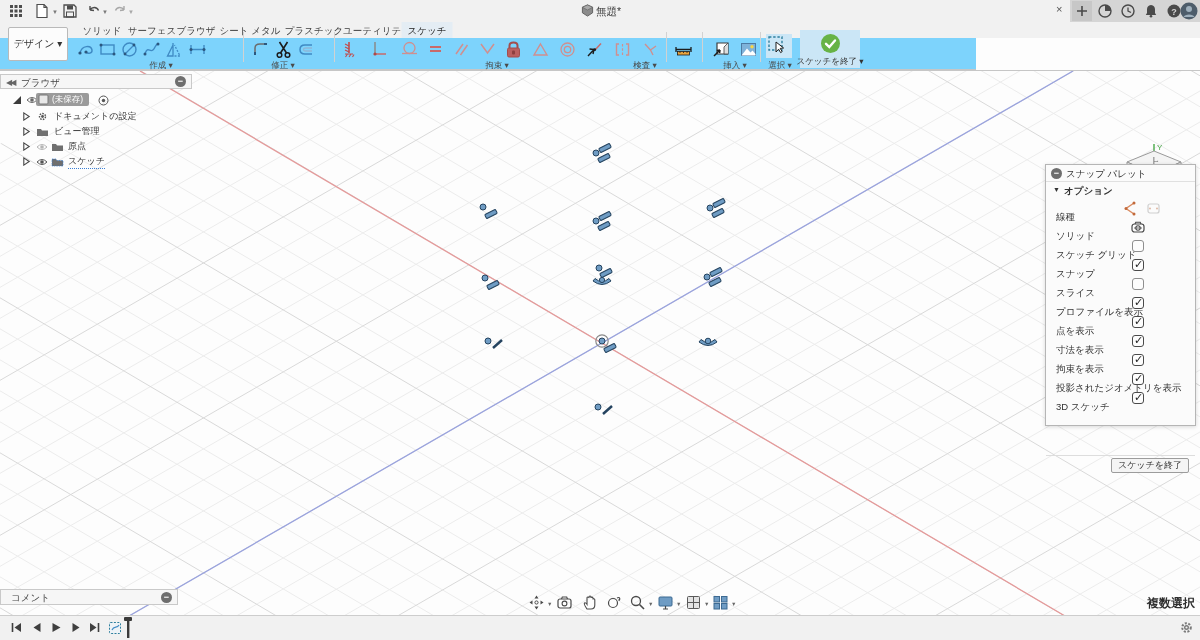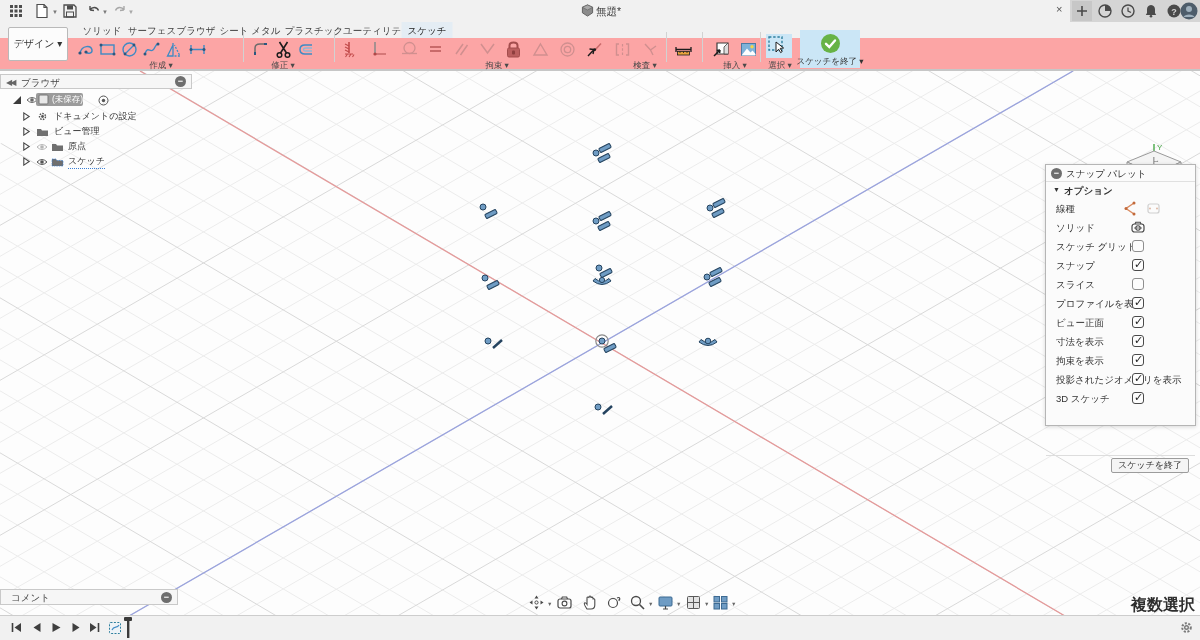--- a/index.html
+++ b/index.html
@@ -17,61 +17,61 @@
   #doc-title { position:absolute; left:596px; top:5px; font-size:10.5px; color:#3c3c3c; }
   .round-ic { position:absolute; top:3px; width:16px; height:16px; color:#4a4a4a; }
 
   
   #tabrow { left:0; top:22px; width:1200px; height:16px; background:#f1f1f1; }
   .rtab { position:absolute; top:2px; transform:translateX(-50%); font-size:9.5px; color:#3d3d3d;
     white-space:nowrap; padding:1px 6px;text-align:right; }
   .rtab.active { background:#e4edf4; border-bottom:2px solid #1f9bd6; color:#1c1c1c; top:0; padding-top:3px; }
 
   
-  #ribbon { left:0; top:38px; width:1200px; height:32px; background:#fca5a5; border-bottom:1px solid #c6c6c6; }
+  #ribbon { left:0; top:38px; width:976px; height:32px; background:#7dd3fc; border-bottom:1px solid #c6c6c6; }
   #design-btn { position:absolute; left:8px; top:-11px; width:60px; height:34px; background:#fcfcfc;
     border:1px solid #b9b9b9; border-radius:2px; font-size:10px; color:#333; text-align:center;
     line-height:32px; }
   .tool { position:absolute; top:0px; width:22px; height:22px; display:flex; align-items:center; justify-content:center; }
   .tool svg { width:19px; height:19px; }
   .group-label { position:absolute; top:22px; transform:translateX(-50%); font-size:8.5px; color:#4a4a4a; white-space:nowrap; }
   .vdiv { position:absolute; top:-6px; width:1px; height:30px; background:#d2d2d2; }
   #finish-tile { position:absolute; left:800px; top:-8px; width:60px; height:38px; background:#cbe6f6; }
   #finish-tile .lbl { position:absolute; left:50%; transform:translateX(-50%); top:26px; font-size:8.5px;
     color:#333; white-space:nowrap; }
   #select-tile { position:absolute; left:766px; top:-4px; width:26px; height:24px; background:#cbe6f6; }
 
   
   #viewport { left:0; top:70px; width:1200px; height:545px; background:#fdfdfd; }
   #vp-svg { position:absolute; left:0; top:0; }
-  #status-text { position:absolute; right:5px; top:524px; font-size:16px; font-weight:bold; color:#2e2e2e; }
+  #status-text { position:absolute; right:5px; top:524px; font-size:12px; font-weight:bold; color:#2e2e2e; }
 
   
   #browser-hd { left:0; top:3px; width:192px; height:15px; background:#f6f6f6;
     border:1px solid #c9c9c9; font-size:9.5px; color:#444; line-height:13px; }
   #browser-hd .txt { position:absolute; left:20px; top:1px; }
   .chev { position:absolute; left:5px; top:1px; font-size:8px; color:#666; letter-spacing:-2px; }
   .collapse-ic { position:absolute; width:11px; height:11px; border-radius:50%; background:#6e6e6e; color:#fff;
     font-size:9px; line-height:10px; text-align:center; font-weight:bold; }
   .tree-row { position:absolute; left:0; height:15px; font-size:9px; color:#333; white-space:nowrap; }
   .tw { position:absolute; top:1px; }
   #root-pill { position:absolute; left:36px; top:0px; height:13px; background:#9b9b9b; border-radius:2px;
-    color:#fff; font-size:8.5px; line-height:13px; padding:0 0 0 16px; }
+    color:#fff; font-size:8.5px; line-height:13px; padding:0 6px 0 16px; }
   .sk-underline { border-bottom:1px dotted #3a7fd5; }
 
   
   #palette { left:1045px; top:93px; width:151px; height:262px; background:#fbfbfb;
     border:1px solid #b5b5b5; box-shadow:0 1px 4px rgba(0,0,0,.15); font-size:9.5px; color:#333; }
   #palette-hd { position:absolute; left:0; top:0; width:100%; height:17px; border-bottom:1px solid #e0e0e0; }
   #palette-hd .txt { position:absolute; left:20px; top:3px; }
   #palette-sec { position:absolute; left:0; top:17px; width:100%; height:17px; font-weight:bold; }
   #palette-sec .txt { position:absolute; left:18px; top:3px; }
   #palette-sec .tri { position:absolute; left:7px; top:4px; font-size:7px; color:#333; }
   .prow { position:absolute; left:0; width:100%; height:19px; }
-  .prow .lbl { position:absolute; left:10px; top:4px; }
+  .prow .lbl { position:absolute; left:10px; top:12px; }
   .checkbox { position:absolute; left:86px; top:3px; width:12px; height:12px; border:1px solid #8f8f8f;
     border-radius:3px; background:#fdfdfd; }
   .checkbox[data-checked="true"] { border-color:#4a4a4a; }
   .checkbox[data-checked="true"]::after { content:"✓"; position:absolute; left:1px; top:-2px;
     font-size:11px; color:#222; font-weight:bold; }
   #palette-ft { position:absolute; left:0; top:243px; width:100%; height:19px; border-top:1px solid #ddd;margin-top:47px; }
   #finish-btn { position:absolute; right:6px; top:2px; height:15px; padding:0 6px; background:#f4f4f4;
     border:1px solid #9c9c9c; border-radius:2px; font-size:9px; color:#333; line-height:13px; }
 
   
@@ -638,21 +638,21 @@
       </div>
       <div class="prow" style="top:110px">
         <span class="lbl">スライス</span>
         <span class="checkbox" data-checked="false"></span>
       </div>
       <div class="prow" style="top:129px">
         <span class="lbl">プロファイルを表示</span>
         <span class="checkbox" data-checked="true"></span>
       </div>
       <div class="prow" style="top:148px">
-        <span class="lbl">ビュー正面</span>
+        <span class="lbl">点を表示</span>
         <span class="checkbox" data-checked="true"></span>
       </div>
       <div class="prow" style="top:167px">
         <span class="lbl">寸法を表示</span>
         <span class="checkbox" data-checked="true"></span>
       </div>
       <div class="prow" style="top:186px">
         <span class="lbl">拘束を表示</span>
         <span class="checkbox" data-checked="true"></span>
       </div>

